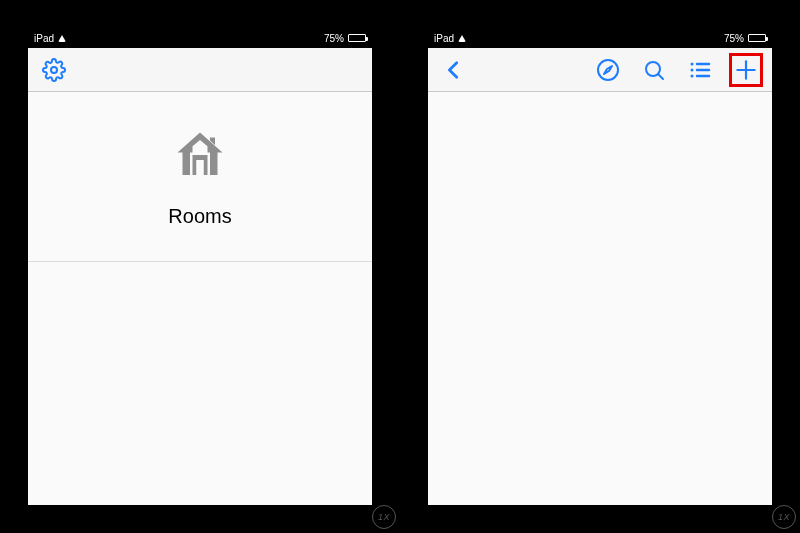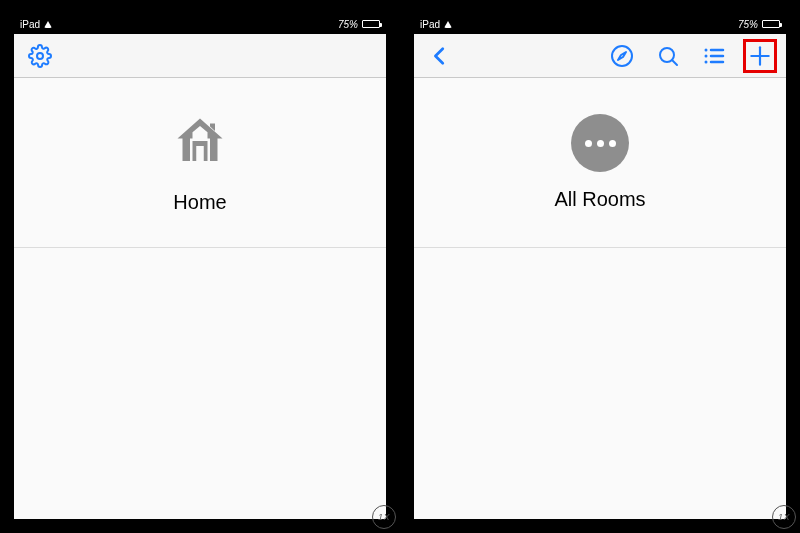--- a/index.html
+++ b/index.html
@@ -6,21 +6,21 @@
   html, body { width: 800px; height: 533px; }
   body {
     background: #000;
     display: flex;
     font-family: -apple-system, "Helvetica Neue", Helvetica, Arial, sans-serif;
   }
   .panel {
     position: relative;
     width: 400px;
     height: 533px;
-    padding: 14px;
+    padding: 28px;
   }
   .device {
     position: relative;
     width: 100%;
     height: 100%;
     background: #fafafa;
     display: flex;
     flex-direction: column;
     overflow: hidden;
   }
@@ -29,21 +29,21 @@
     height: 20px;
     background: #000;
     color: #fff;
     font-size: 10px;
     display: flex;
     align-items: center;
     padding: 0 6px;
     justify-content: space-between;
   }
   .sb-left, .sb-right { display: flex; align-items: center; gap: 4px; }
-  .sb-right { justify-content: flex-end; font-style: italic; }
+  .sb-right { justify-content: flex-end; }
   .wifi-mark {
     width: 0; height: 0;
     border-left: 4px solid transparent;
     border-right: 4px solid transparent;
     border-bottom: 7px solid #fff;
     border-radius: 2px;
   }
   .battery {
     width: 18px; height: 8px;
     border: 1px solid #fff;
@@ -171,21 +171,21 @@
     <div class="content">
       <div class="tile">
         <div class="tile-icon">
           <svg width="60" height="60" viewBox="0 0 24 24" fill="currentColor">
               <path d="M12 3l9 8h-2v1h-3v-1h-1V8.5L12 6 9 8.5V11H8v1H5v-1H3l9-8z"></path>
               <path d="M5 12h3v8H5zM16 12h3v8h-3zM9 12h6v8H9z"></path>
               <rect x="10.5" y="14" width="3" height="6" fill="#fafafa"></rect>
               <path d="M16 5h2v3l-2-1.8z"></path>
             </svg>
         </div>
-        <div class="tile-label">Home</div>
+        <div class="tile-label">Rooms</div>
       </div>
     </div>
   </div>
   <div class="one-x">1X</div>
 </div>
 
 <div class="panel">
   <div class="device">
     <div class="statusbar">
       <div class="sb-left">
@@ -229,27 +229,15 @@
             </svg>
         </div>
         <div class="icon-btn highlight">
           <svg width="26" height="26" viewBox="0 0 24 24" fill="none" stroke="currentColor" stroke-width="2" stroke-linecap="round">
               <line x1="12" y1="4" x2="12" y2="20"></line>
               <line x1="4" y1="12" x2="20" y2="12"></line>
             </svg>
         </div>
       </div>
     </div>
-    <div class="content">
-      <div class="tile">
-        <div class="tile-icon">
-          <div class="dots-circle">
-              <span></span>
-              <span></span>
-              <span></span>
-            </div>
-        </div>
-        <div class="tile-label">All Rooms</div>
-      </div>
-    </div>
   </div>
   <div class="one-x">1X</div>
 </div>
 
 </body></html>

